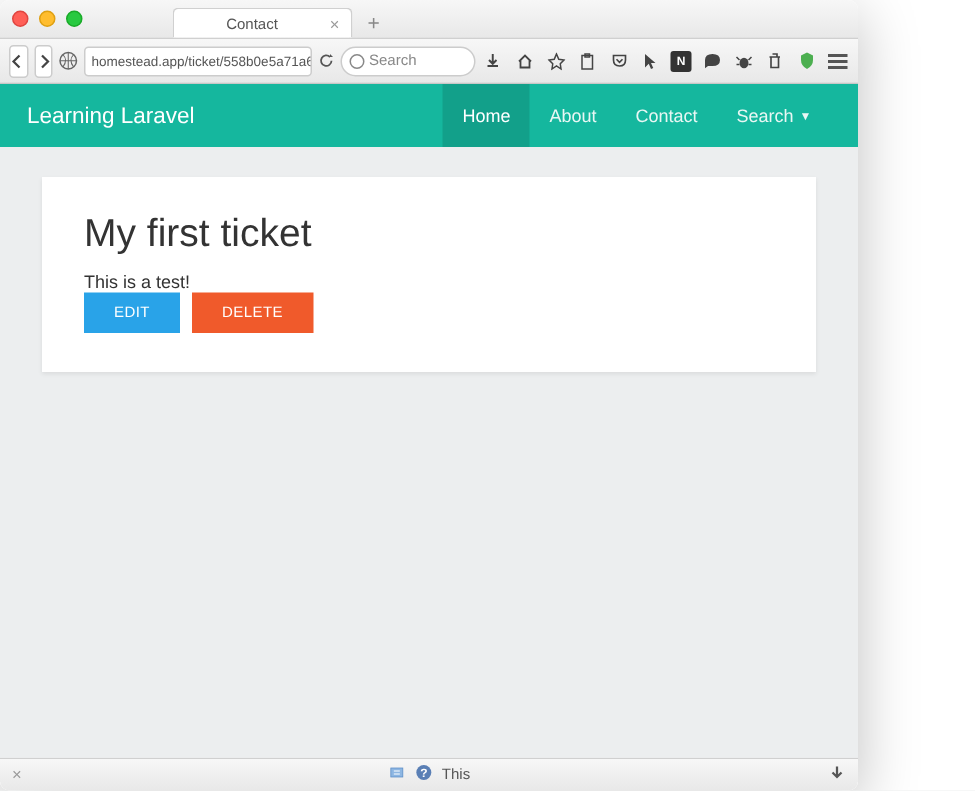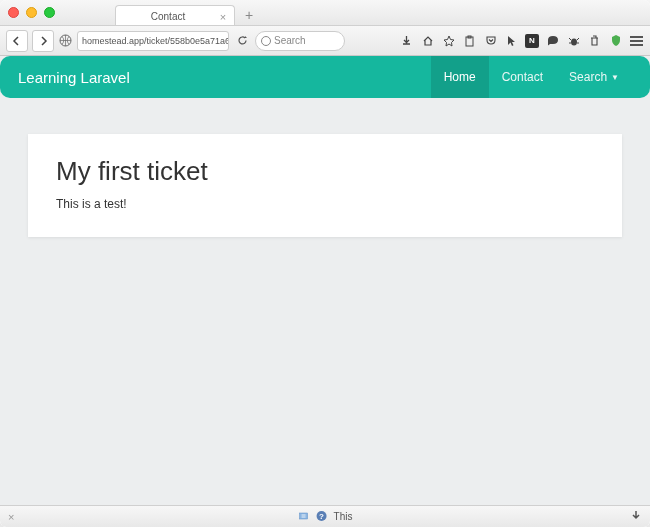--- a/index.html
+++ b/index.html
@@ -1,19 +1,19 @@
 <!DOCTYPE html>
 <html><head>
   <meta charset="utf-8">
   <style>
     * { box-sizing: border-box; margin: 0; padding: 0; }
     body { font-family: -apple-system, "Helvetica Neue", Arial, sans-serif; background: #fff; }
     
     
-    .browser-window { width: 650px; height: 527px; background: #fff; border-radius: 6px; box-shadow: 0 10px 40px rgba(0,0,0,0.25); overflow: hidden; position: relative; }
+    .browser-window { width: 572px; height: 527px; background: #fff; border-radius: 6px; box-shadow: 0 10px 40px rgba(0,0,0,0.25); overflow: hidden; position: relative; }
     .title-bar { height: 26px; background: linear-gradient(#f7f7f7, #e8e8e8); border-bottom: 1px solid #d0d0d0; display: flex; align-items: center; padding: 0 8px; position: relative; }
     .traffic-lights { display: flex; gap: 7px; }
     .tl { width: 11px; height: 11px; border-radius: 50%; }
     .tl-close { background: #ff5f57; border: 0.5px solid #e04540; }
     .tl-min { background: #ffbd2e; border: 0.5px solid #dfa012; }
     .tl-max { background: #28c940; border: 0.5px solid #1aab29; }
     .tab-strip { margin-left: 60px; display: flex; align-items: flex-end; height: 100%; }
     .browser-tab { background: #fff; border: 1px solid #d0d0d0; border-bottom: none; border-radius: 4px 4px 0 0; height: 20px; min-width: 120px; padding: 2px 22px 0 8px; font-size: 10px; color: #555; position: relative; display: flex; align-items: center; justify-content: center; }
     .tab-close { position: absolute; right: 6px; width: 10px; height: 10px; font-size: 11px; color: #999; line-height: 10px; text-align: center; cursor: pointer; }
     .new-tab { margin-left: 6px; font-size: 14px; color: #888; cursor: pointer; padding: 2px 4px; }
@@ -27,28 +27,28 @@
     .tb-icons { display: flex; gap: 6px; align-items: center; margin-left: auto; }
     .tb-icon { width: 15px; height: 15px; display: flex; align-items: center; justify-content: center; font-size: 12px; color: #444; cursor: pointer; }
     .tb-icon.badge { background: #333; color: #fff; border-radius: 2px; font-size: 8px; font-weight: bold; width: 14px; height: 14px; }
     .tb-icon.shield { color: #4caf50; }
     .menu-icon { display: flex; flex-direction: column; gap: 2px; }
     .menu-icon span { width: 13px; height: 2px; background: #555; }
     
     
     .viewport { height: calc(100% - 26px - 30px - 22px); background: #eceeef; overflow: hidden; }
     
-    .navbar { background: #15b79e; height: 42px; display: flex; align-items: center; padding: 0 18px; color: #fff; border-radius: 10px; }
+    .navbar { background: #15b79e; height: 42px; display: flex; align-items: center; padding: 0 18px; color: #fff; }
     .brand { font-size: 15px; font-weight: 400; }
     .nav-links { margin-left: auto; display: flex; height: 100%; }
     .nav-link { padding: 0 13px; display: flex; align-items: center; font-size: 12px; color: #e8f7f4; cursor: pointer; }
     .nav-link.active { background: rgba(0,0,0,0.12); color: #fff; }
     .caret { margin-left: 4px; font-size: 8px; }
     
-    .content-container { padding: 36px 28px; }
+    .content-container { padding: 20px 28px; }
     .card { background: #fff; box-shadow: 0 1px 3px rgba(0,0,0,0.08); padding: 22px 28px 26px; }
     .ticket-title { font-size: 26px; font-weight: 400; color: #333; margin-bottom: 10px; }
     .status-line { font-size: 12px; color: #333; margin-bottom: 8px; }
     .status-line b { font-weight: bold; }
     .ticket-body { font-size: 12px; color: #333; }
     .btn-row { display: flex; gap: 8px; }
     .btn { border: none; padding: 8px 20px; font-size: 10px; color: #fff; cursor: pointer; letter-spacing: 0.3px; }
     .btn-edit { background: #29a3e8; }
     .btn-delete { background: #f05a2b; }
     
@@ -173,33 +173,40 @@
   </div>
 
   <div class="viewport">
     <div class="navbar">
       <div class="brand">Learning Laravel</div>
       <div class="nav-links">
         <div class="nav-link active">
             <span>Home</span>
           </div>
         <div class="nav-link">
+            <span>About</span>
+          </div>
+        <div class="nav-link">
             <span>Contact</span>
           </div>
         <div class="nav-link">
           <span>Search</span>
           <span class="caret">▼</span>
         </div>
       </div>
     </div>
 
     <div class="content-container">
       <div class="card">
         <h1 class="ticket-title">My first ticket</h1>
         <div class="ticket-body">This is a test!</div>
+        <div class="btn-row">
+          <button class="btn btn-edit">EDIT</button>
+          <button class="btn btn-delete">DELETE</button>
+        </div>
       </div>
     </div>
   </div>
 
   <div class="status-bar">
     <div class="status-left">×</div>
     <div class="status-center">
       <span class="status-icon">
         <svg width="12" height="12" viewBox="0 0 12 12">
             <rect x="2" y="3" width="8" height="6" fill="#8db6e2" stroke="#5a8cc6" stroke-width="0.5"></rect>

